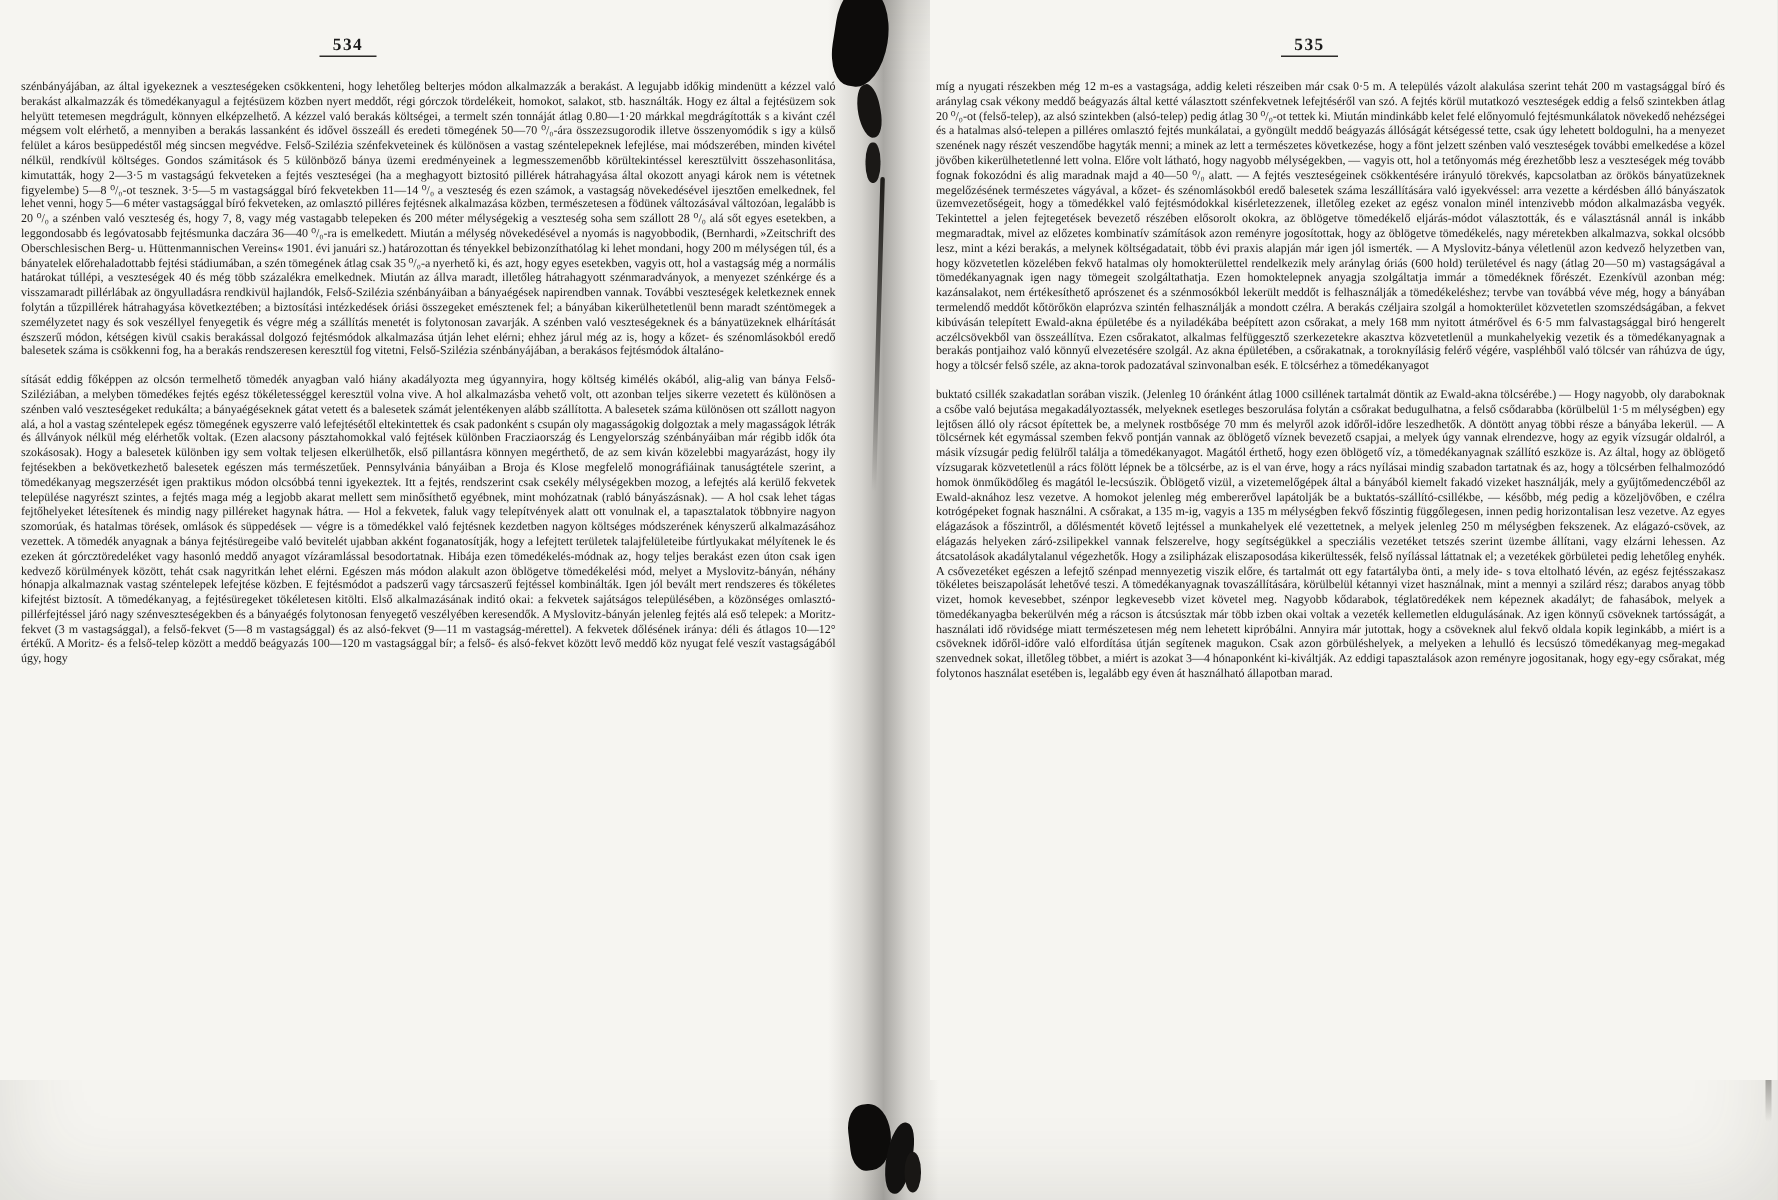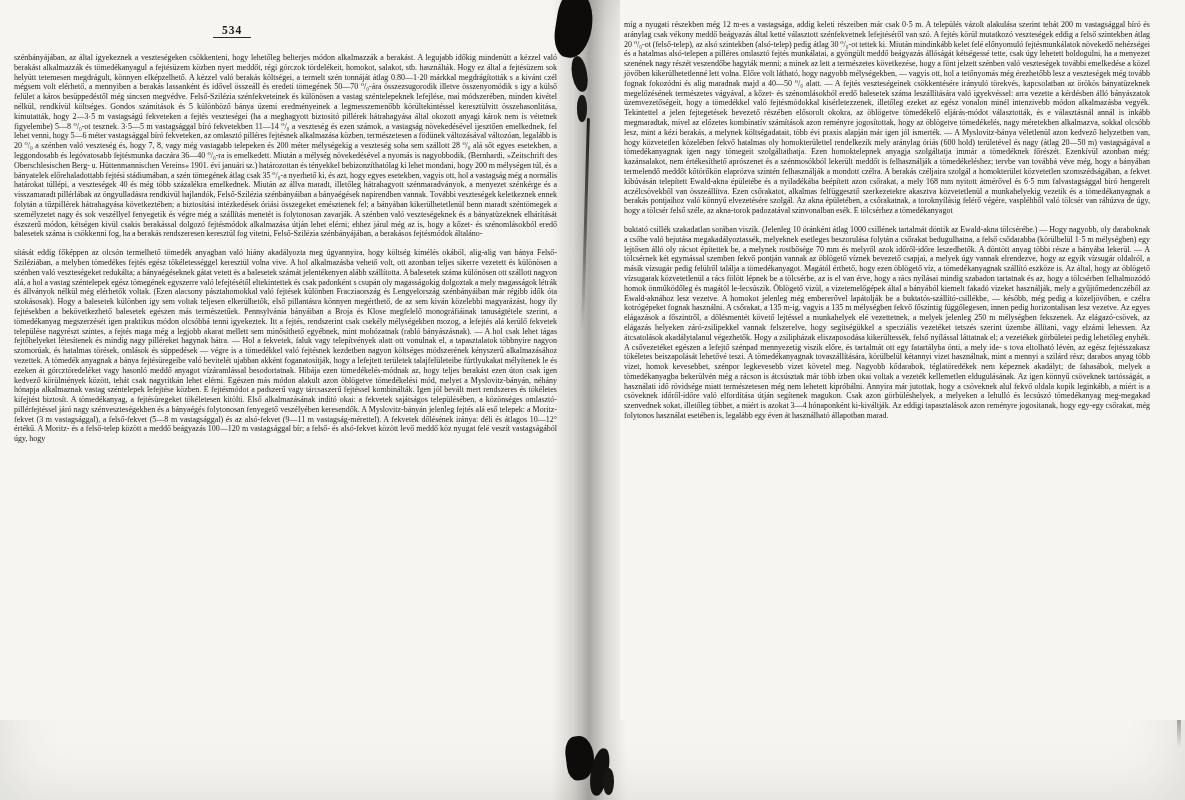--- a/index.html
+++ b/index.html
@@ -83,19 +83,22 @@
   <div class="blob blob-top-1"></div>
   <div class="blob blob-top-2"></div>
   <div class="blob blob-top-3"></div>
   <div class="blob squiggle"></div>
   <div class="blob blob-bot-1"></div>
   <div class="blob blob-bot-2"></div>
   <div class="blob blob-bot-3"></div>
   <div class="blob edge-streak"></div>
 
   <div class="page page-right">
+    <div class="page-header">
+      <span class="page-number">535</span>
+    </div>
     <div class="columns">
       <div class="col">míg a nyugati részekben még 12 m-es a vastagsága, addig keleti részeiben már csak 0·5 m. A település vázolt alakulása szerint tehát 200 m vastagsággal bíró és aránylag csak vékony meddő beágyazás által ketté választott szénfekvetnek lefejtéséről van szó. A fejtés körül mutatkozó veszteségek eddig a felső szintekben átlag 20 ⁰/₀-ot (felső-telep), az alsó szintekben (alsó-telep) pedig átlag 30 ⁰/₀-ot tettek ki. Miután mindinkább kelet felé előnyomuló fejtésmunkálatok növekedő nehézségei és a hatalmas alsó-telepen a pilléres omlasztó fejtés munkálatai, a gyöngült meddő beágyazás állóságát kétségessé tette, csak úgy lehetett boldogulni, ha a menyezet szenének nagy részét veszendőbe hagyták menni; a minek az lett a természetes következése, hogy a fönt jelzett szénben való veszteségek további emelkedése a közel jövőben kikerülhetetlenné lett volna. Előre volt látható, hogy nagyobb mélységekben, — vagyis ott, hol a tetőnyomás még érezhetőbb lesz a veszteségek még tovább fognak fokozódni és alig maradnak majd a 40—50 ⁰/₀ alatt. — A fejtés veszteségeinek csökkentésére irányuló törekvés, kapcsolatban az örökös bányatüzeknek megelőzésének természetes vágyával, a kőzet- és szénomlásokból eredő balesetek száma leszállítására való igyekvéssel: arra vezette a kérdésben álló bányászatok üzemvezetőségeit, hogy a tömedékkel való fejtésmódokkal kisérletezzenek, illetőleg ezeket az egész vonalon minél intenzivebb módon alkalmazásba vegyék. Tekintettel a jelen fejtegetések bevezető részében elősorolt okokra, az öblögetve tömedékelő eljárás-módot választották, és e választásnál annál is inkább megmaradtak, mivel az előzetes kombinatív számítások azon reményre jogosítottak, hogy az öblögetve tömedékelés, nagy méretekben alkalmazva, sokkal olcsóbb lesz, mint a kézi berakás, a melynek költségadatait, több évi praxis alapján már igen jól ismerték. — A Myslovitz-bánya véletlenül azon kedvező helyzetben van, hogy közvetetlen közelében fekvő hatalmas oly homokterülettel rendelkezik mely aránylag óriás (600 hold) területével és nagy (átlag 20—50 m) vastagságával a tömedékanyagnak igen nagy tömegeit szolgáltathatja. Ezen homoktelepnek anyagja szolgáltatja immár a tömedéknek főrészét. Ezenkívül azonban még: kazánsalakot, nem értékesíthető aprószenet és a szénmosókból lekerült meddőt is felhasználják a tömedékeléshez; tervbe van továbbá véve még, hogy a bányában termelendő meddőt kőtörőkön elaprózva szintén felhasználják a mondott czélra. A berakás czéljaira szolgál a homokterület közvetetlen szomszédságában, a fekvet kibúvásán telepített Ewald-akna épületébe és a nyiladékába beépített azon csőrakat, a mely 168 mm nyitott átmérővel és 6·5 mm falvastagsággal biró hengerelt aczélcsövekből van összeállítva. Ezen csőrakatot, alkalmas felfüggesztő szerkezetekre akasztva közvetetlenül a munkahelyekig vezetik és a tömedékanyagnak a berakás pontjaihoz való könnyű elvezetésére szolgál. Az akna épületében, a csőrakatnak, a toroknyílásig felérő végére, vaspléhből való tölcsér van ráhúzva de úgy, hogy a tölcsér felső széle, az akna-torok padozatával szinvonalban esék. E tölcsérhez a tömedékanyagot</div>
       <div class="col">buktató csillék szakadatlan sorában viszik. (Jelenleg 10 óránként átlag 1000 csillének tartalmát döntik az Ewald-akna tölcsérébe.) — Hogy nagyobb, oly daraboknak a csőbe való bejutása megakadályoztassék, melyeknek esetleges beszorulása folytán a csőrakat bedugulhatna, a felső csődarabba (körülbelül 1·5 m mélységben) egy lejtősen álló oly rácsot építettek be, a melynek rostbősége 70 mm és melyről azok időről-időre leszedhetők. A döntött anyag többi része a bányába lekerül. — A tölcsérnek két egymással szemben fekvő pontján vannak az öblögető víznek bevezető csapjai, a melyek úgy vannak elrendezve, hogy az egyik vízsugár oldalról, a másik vízsugár pedig felülről találja a tömedékanyagot. Magától érthető, hogy ezen öblögető víz, a tömedékanyagnak szállító eszköze is. Az által, hogy az öblögető vízsugarak közvetetlenül a rács fölött lépnek be a tölcsérbe, az is el van érve, hogy a rács nyílásai mindig szabadon tartatnak és az, hogy a tölcsérben felhalmozódó homok önműködőleg és magától le-lecsúszik. Öblögető vizül, a vizetemelőgépek által a bányából kiemelt fakadó vizeket használják, mely a gyűjtőmedenczéből az Ewald-aknához lesz vezetve. A homokot jelenleg még embererővel lapátolják be a buktatós-szállító-csillékbe, — később, még pedig a közeljövőben, e czélra kotrógépeket fognak használni. A csőrakat, a 135 m-ig, vagyis a 135 m mélységben fekvő főszintig függőlegesen, innen pedig horizontalisan lesz vezetve. Az egyes elágazások a főszintről, a dőlésmentét követő lejtéssel a munkahelyek elé vezettetnek, a melyek jelenleg 250 m mélységben fekszenek. Az elágazó-csövek, az elágazás helyeken záró-zsilipekkel vannak felszerelve, hogy segítségükkel a specziális vezetéket tetszés szerint üzembe állítani, vagy elzárni lehessen. Az átcsatolások akadálytalanul végezhetők. Hogy a zsilipházak eliszaposodása kikerültessék, felső nyílással láttatnak el; a vezetékek görbületei pedig lehetőleg enyhék. A csővezetéket egészen a lefejtő szénpad mennyezetig viszik előre, és tartalmát ott egy fatartályba önti, a mely ide- s tova eltolható lévén, az egész fejtésszakasz tökéletes beiszapolását lehetővé teszi. A tömedékanyagnak tovaszállítására, körülbelül kétannyi vizet használnak, mint a mennyi a szilárd rész; darabos anyag több vizet, homok kevesebbet, szénpor legkevesebb vizet követel meg. Nagyobb kődarabok, téglatöredékek nem képeznek akadályt; de fahasábok, melyek a tömedékanyagba bekerülvén még a rácson is átcsúsztak már több izben okai voltak a vezeték kellemetlen eldugulásának. Az igen könnyű csöveknek tartósságát, a használati idő rövidsége miatt természetesen még nem lehetett kipróbálni. Annyira már jutottak, hogy a csöveknek alul fekvő oldala kopik leginkább, a miért is a csöveknek időről-időre való elfordítása útján segítenek magukon. Csak azon görbüléshelyek, a melyeken a lehulló és lecsúszó tömedékanyag meg-megakad szenvednek sokat, illetőleg többet, a miért is azokat 3—4 hónaponként ki-kiváltják. Az eddigi tapasztalások azon reményre jogositanak, hogy egy-egy csőrakat, még folytonos használat esetében is, legalább egy éven át használható állapotban marad.</div>
     </div>
   </div>
 
 </div>
 
 </body></html>

